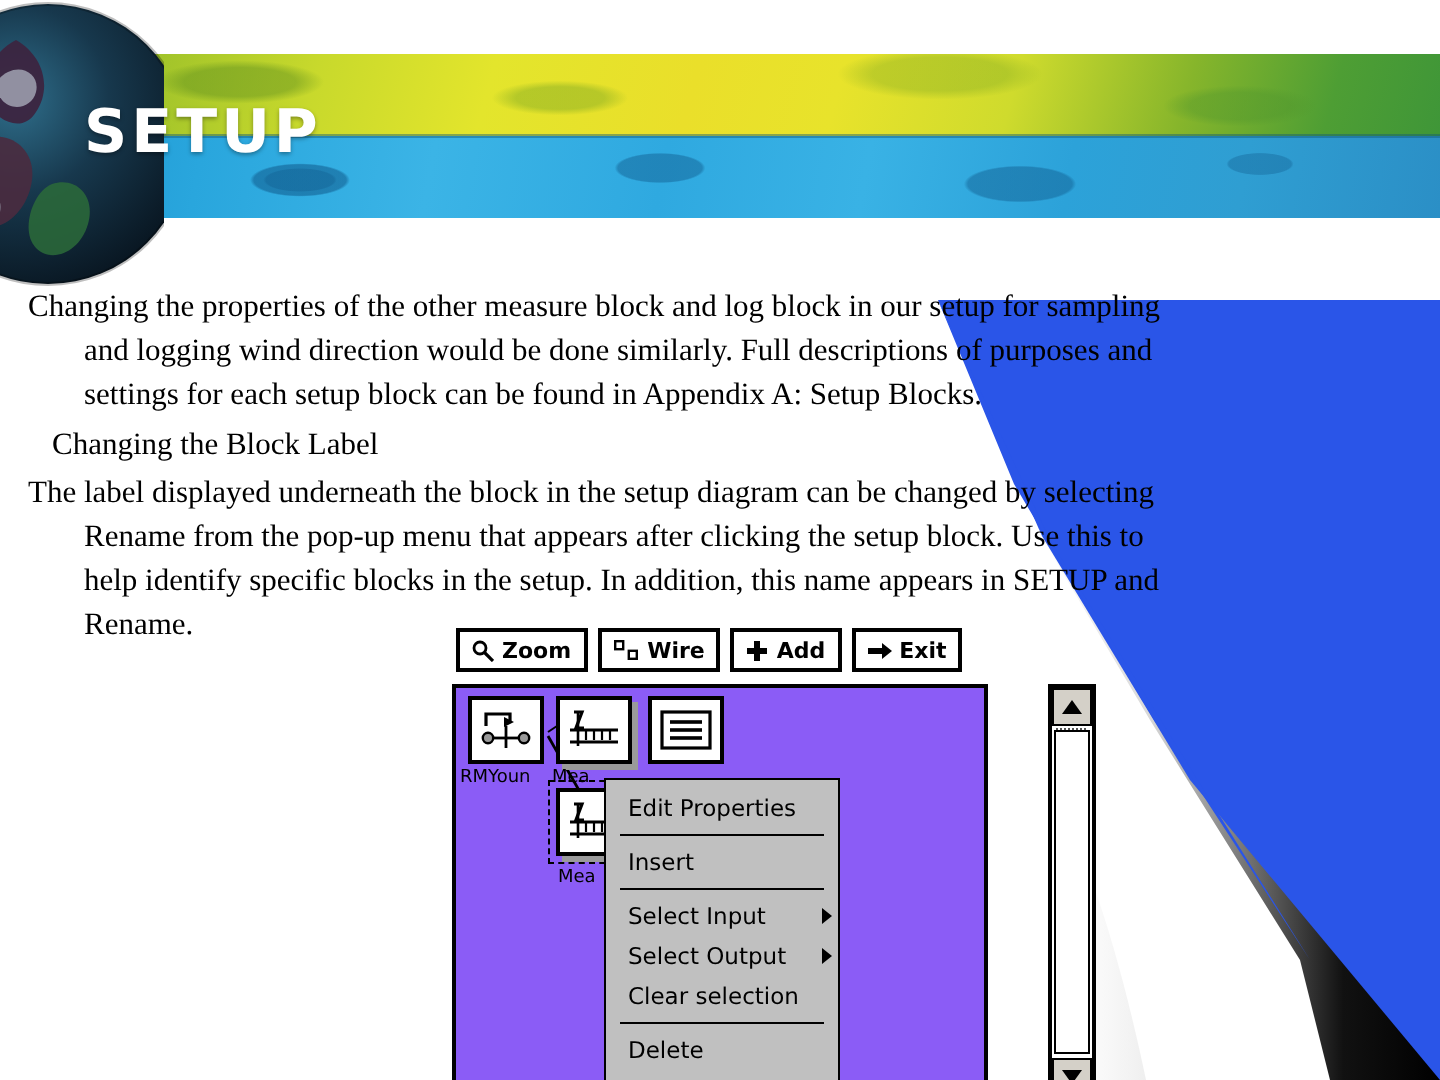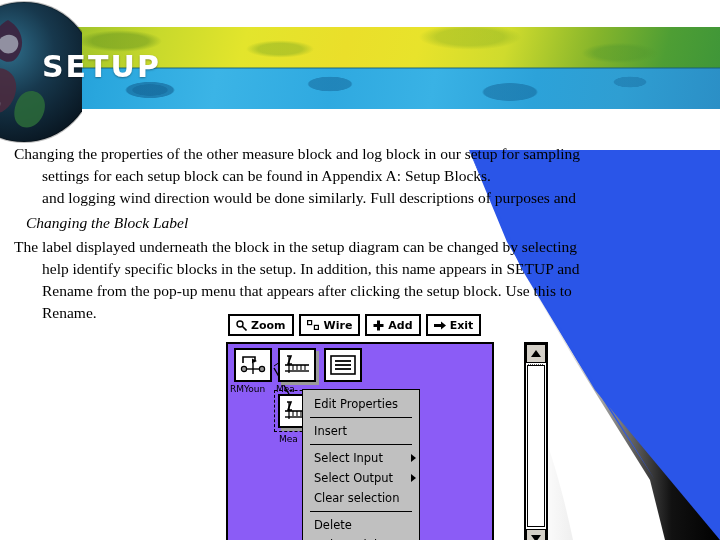--- a/index.html
+++ b/index.html
@@ -117,21 +117,20 @@
     margin: 0 0 1px 0;
     text-indent: 0;
   }
   .para .cont {
     display: block;
     padding-left: 28px;
   }
   .subhead {
     margin: 3px 0 2px 12px;
     font-size: 15.5px;
-    font-style: italic;
   }
 
   
   .app-shot {
     position: absolute;
     left: 222px; top: 312px;
     width: 330px; height: 240px;
     z-index: 10;
     font-family: "DejaVu Sans", sans-serif;
   }
@@ -305,28 +304,28 @@
     <path d="M22 36 C30 32, 38 38, 36 46 C34 54, 24 56, 19 50 C14 44, 16 39, 22 36 Z" fill="#d9e6ef" opacity=".55"></path>
     <path d="M4 96 C12 92, 20 98, 18 106 C16 114, 6 116, 2 110 C-2 104, -1 99, 4 96 Z" fill="#cfe0ec" opacity=".45"></path>
     <ellipse cx="42" cy="72" rx="70" ry="70" fill="none" stroke="#000" stroke-opacity=".25" stroke-width="2"></ellipse>
   </svg>
 
   <div class="logo-text">SETUP</div>
 
   <div class="body-text">
     <p class="para">
       <span>Changing the properties of the other measure block and log block in our setup for sampling</span>
+      <span class="cont">and logging wind direction would be done similarly. Full descriptions of purposes and</span>
       <span class="cont">settings for each setup block can be found in Appendix A: Setup Blocks.</span>
-      <span class="cont">and logging wind direction would be done similarly. Full descriptions of purposes and</span>
     </p>
     <p class="subhead">Changing the Block Label</p>
     <p class="para">
       <span>The label displayed underneath the block in the setup diagram can be changed by selecting</span>
+      <span class="cont">Rename from the pop-up menu that appears after clicking the setup block. Use this to</span>
       <span class="cont">help identify specific blocks in the setup. In addition, this name appears in SETUP and</span>
-      <span class="cont">Rename from the pop-up menu that appears after clicking the setup block. Use this to</span>
       <span class="cont">Rename.</span>
     </p>
   </div>
 
   <div class="app-shot">
 
     <div class="toolbar">
 
       <div class="tb-btn">
         <span class="tb-ico">

